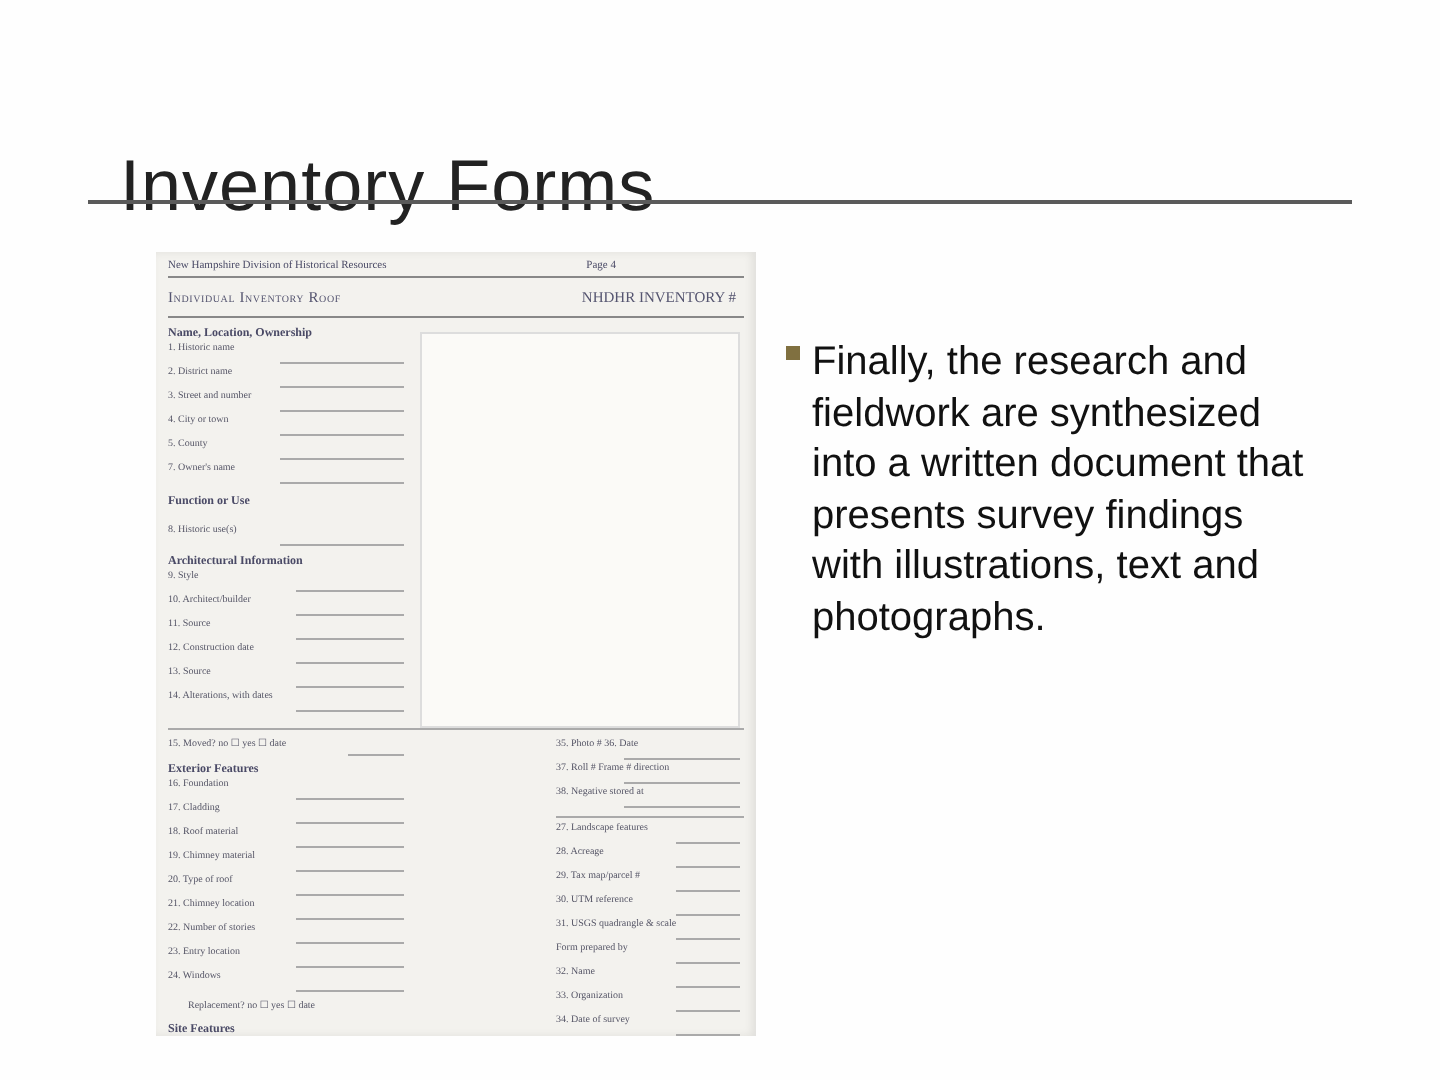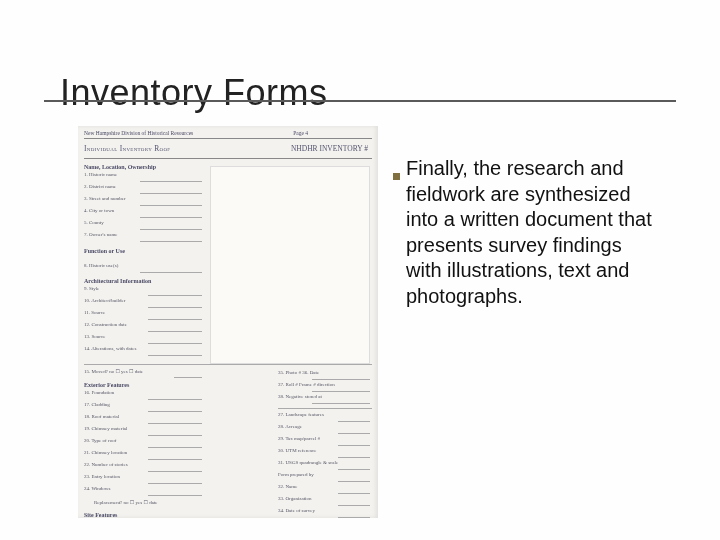--- a/index.html
+++ b/index.html
@@ -29,21 +29,21 @@
   .hr {
     position: absolute;
     top: 100px;
     left: 44px;
     width: 632px;
     height: 2px;
     background: #5a5a5a;
   }
   .body-text {
     position: absolute;
-    top: 156px;
+    top: 169px;
     left: 406px;
     width: 252px;
     font-size: 20px;
     line-height: 1.28;
     color: #111;
   }
   .bullet-dot {
     position: absolute;
     top: 173px;
     left: 393px;

